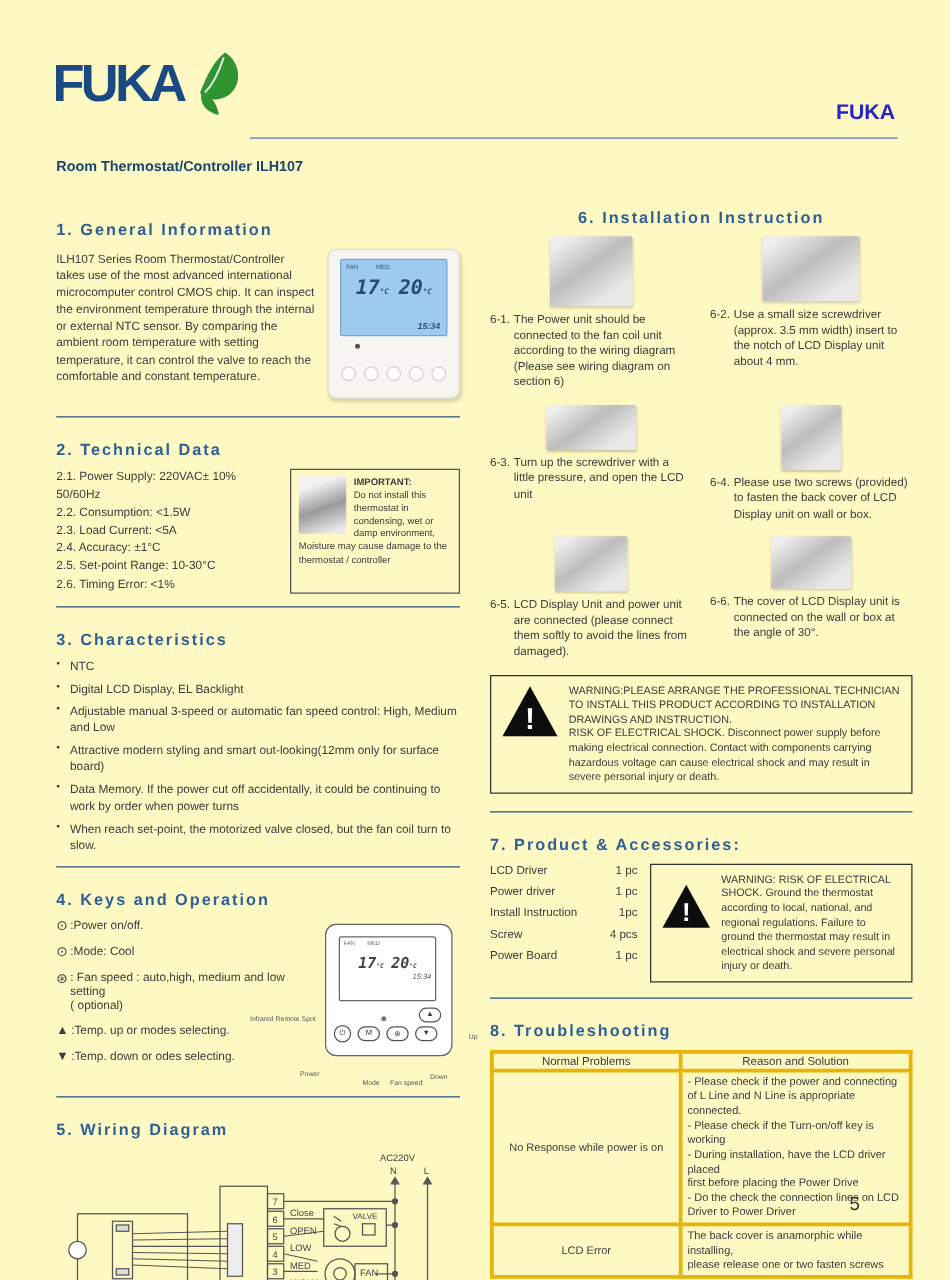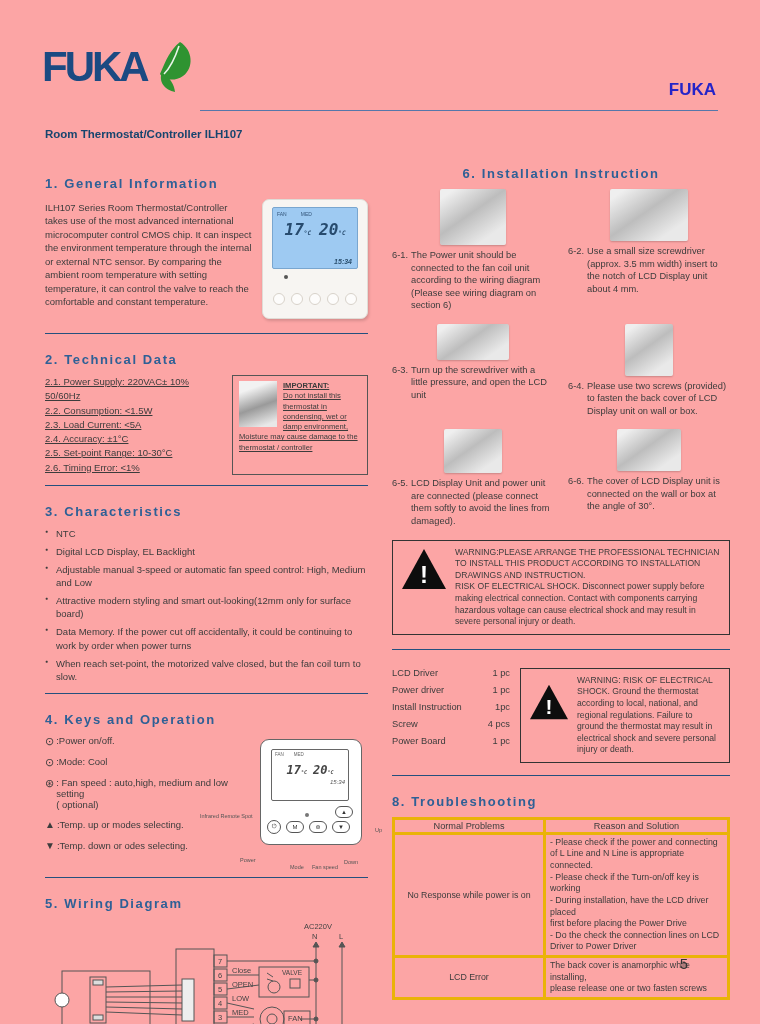--- a/index.html
+++ b/index.html
@@ -1,16 +1,16 @@
 <!DOCTYPE html>
 <html><head>
 <meta charset="utf-8">
 <style>
   html,body{margin:0;padding:0;background:#888;}
-  .page{position:relative;width:760px;height:1024px;background:#fca5a5;
+  .page{position:relative;width:760px;height:1024px;background:#fef9c3;
         font-family:"Liberation Sans",sans-serif;color:#3c3c3c;overflow:hidden;}
 
   
   .logo{position:absolute;left:42px;top:36px;width:160px;height:62px;}
   .logo-text{font-weight:bold;font-size:42px;letter-spacing:-3px;color:#1b4a82;
              font-family:"Liberation Sans",sans-serif;line-height:62px;}
   .leaf{position:absolute;left:108px;top:2px;}
   .brand-right{position:absolute;right:44px;top:80px;font-size:17px;font-weight:bold;color:#2424c8;}
   .header-line{position:absolute;left:200px;right:42px;top:110px;border-top:1.5px solid #5577aa;}
   .doc-title{position:absolute;left:45px;top:128px;font-size:11.5px;font-weight:bold;color:#17456e;}
@@ -34,21 +34,21 @@
   .lcd-temps{display:flex;align-items:baseline;justify-content:center;gap:8px;margin-top:3px;
              font-family:"DejaVu Sans Mono",monospace;font-style:italic;font-weight:bold;color:#274b6e;}
   .lcd-big{font-size:16px;}
   .lcd-deg{font-size:6px;}
   .lcd-time{position:absolute;right:5px;bottom:3px;font-size:7px;font-style:italic;font-weight:bold;color:#2c5170;}
   .btn-row{display:flex;gap:6px;margin-top:14px;justify-content:center;}
   .btn-row .b{width:10px;height:10px;border:1px solid #d8d2ca;border-radius:50%;background:#fdfcfb;}
   .led-dot{width:4px;height:4px;border-radius:50%;background:#555;margin:6px 0 0 12px;}
 
   
-  .s2-row{display:flex;gap:12px;text-decoration:underline;}
+  .s2-row{display:flex;gap:12px;}
   .tech-items{width:175px;font-size:9.5px;line-height:1.5;}
   .imp-box{flex:1;border:1px solid #555;padding:5px 6px;font-size:7.6px;line-height:1.35;}
   .imp-photo{float:left;width:38px;height:46px;margin:0 6px 2px 0;
              background:linear-gradient(160deg,#f2f2f2 20%,#9a9a9a 55%,#e8e8e8 90%);}
 
   
   ul.chars{list-style:none;margin:4px 0 0 0;padding:0;font-size:9.5px;line-height:1.38;}
   ul.chars li{position:relative;padding-left:11px;margin-bottom:5px;}
   ul.chars li::before{content:"●";position:absolute;left:0;top:1px;font-size:5px;}
 
@@ -369,20 +369,21 @@
     <div class="warn-box" style="margin-top:12px;">
       <svg width="46" height="44" viewBox="0 0 46 44" style="flex:none;">
         <polygon points="23,2 45,42 1,42" fill="#0d0d0d"></polygon>
         <text x="23" y="36" text-anchor="middle" font-size="24" font-weight="bold" fill="#ffffff">!</text>
       </svg>
       <div class="warn-txt pre">WARNING:PLEASE ARRANGE THE PROFESSIONAL TECHNICIAN TO INSTALL THIS PRODUCT ACCORDING TO INSTALLATION DRAWINGS AND INSTRUCTION.
 RISK OF ELECTRICAL SHOCK. Disconnect power supply before making electrical connection. Contact with components carrying hazardous voltage can cause electrical shock and may result in severe personal injury or death.</div>
     </div>
     <div class="sep" style="margin-top:14px;"></div>
 
+    <h2 class="sec">7. Product &amp; Accessories:</h2>
     <div class="s7-row">
       <div class="acc-list">
         <div class="acc-line">
             <span>LCD Driver</span>
             <span>1 pc</span>
           </div>
         <div class="acc-line">
             <span>Power driver</span>
             <span>1 pc</span>
           </div>

